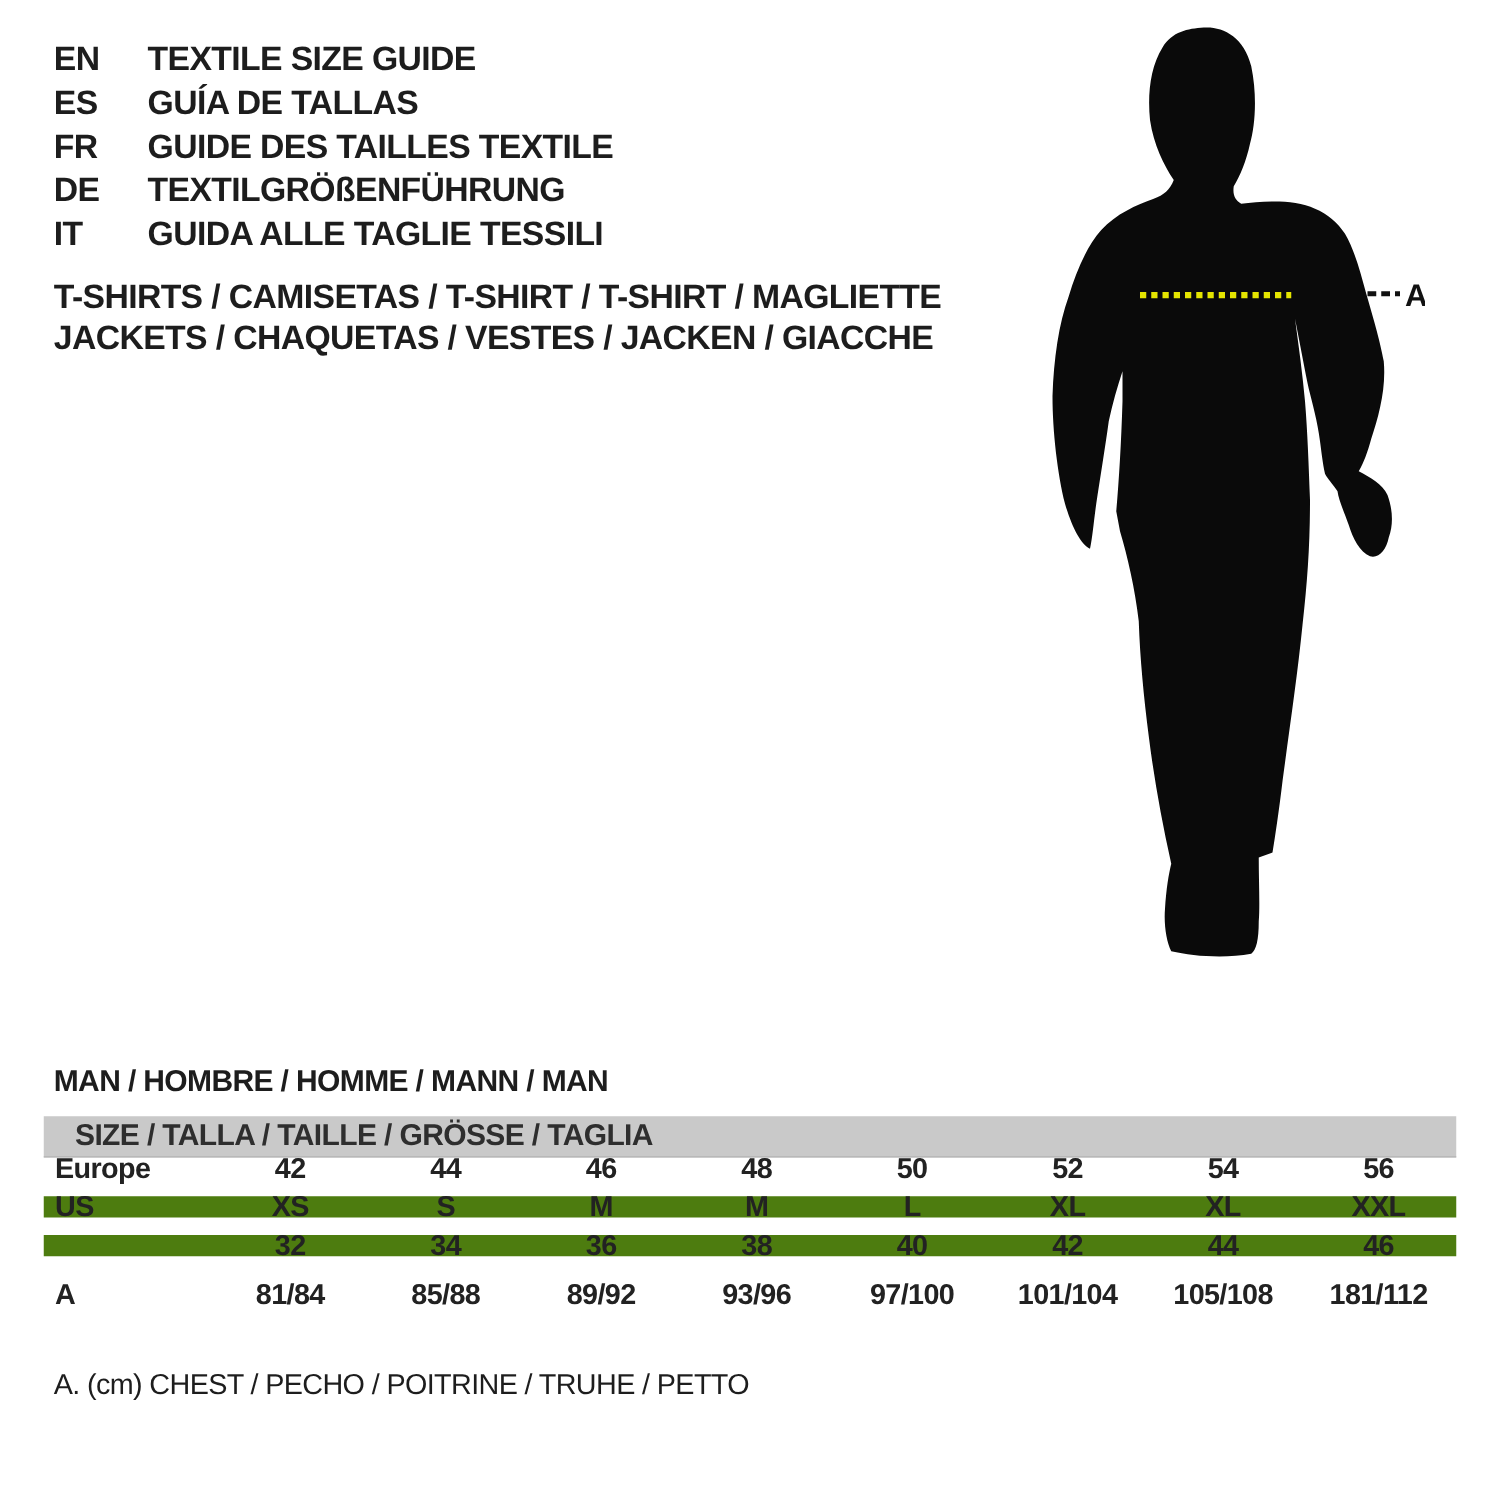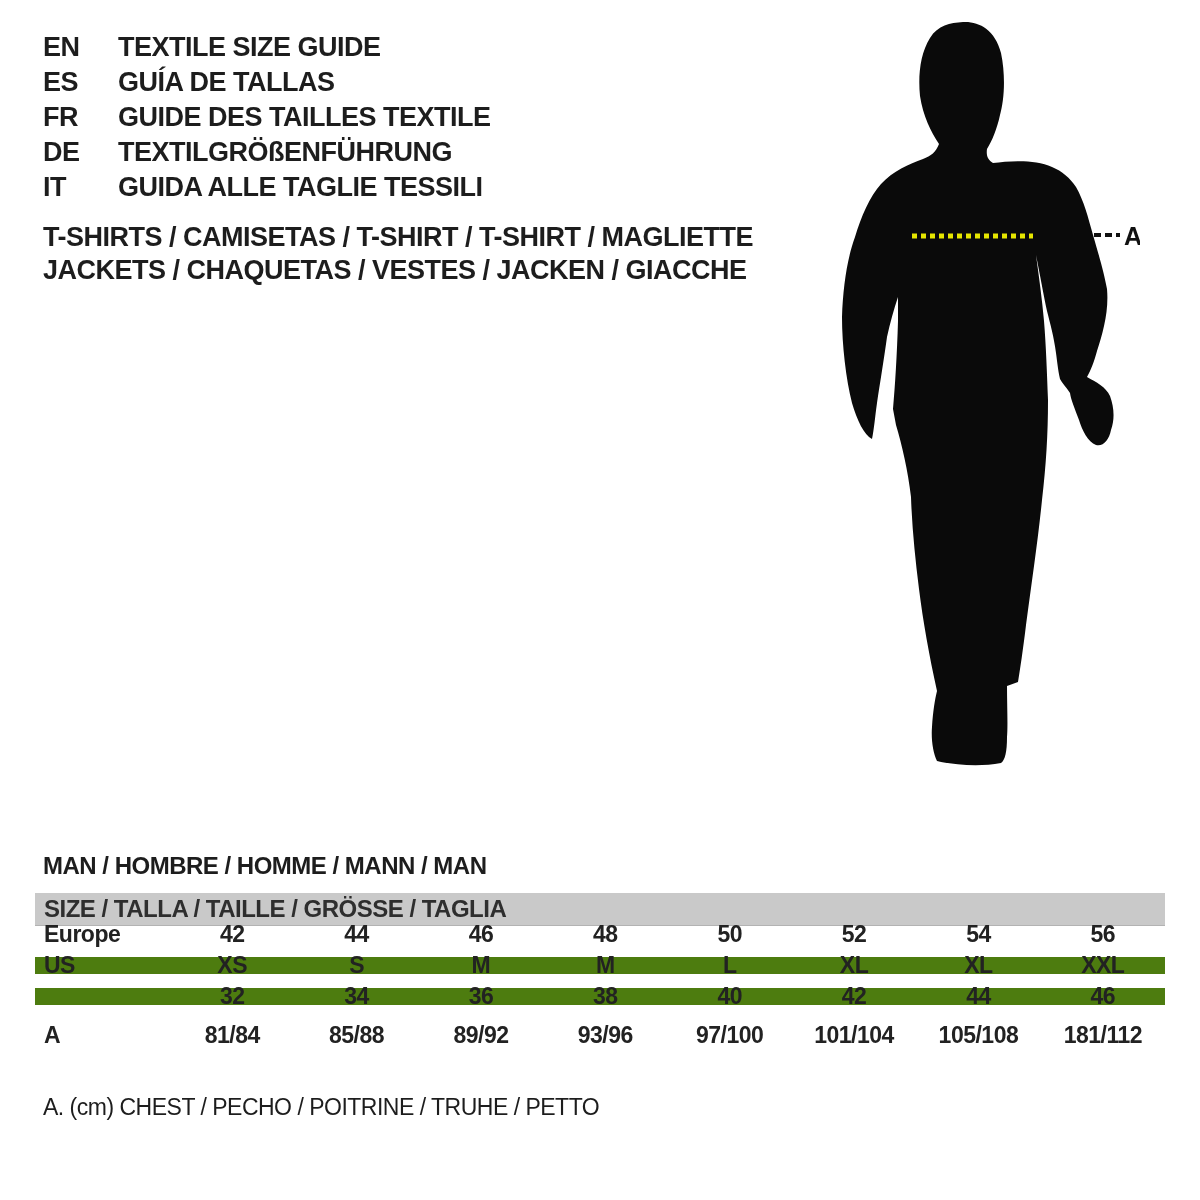--- a/index.html
+++ b/index.html
@@ -25,21 +25,21 @@
   .figure { left:830px; top:15px; width:310px; height:765px; }
 
   
   .section-title { left:43px; top:828px; font-size:24px; font-weight:700; letter-spacing:-0.5px;margin-top:24px; }
 
   
   .thead-bar {
     left:35px; top:893px; width:1130px; height:33px;
     background:#c9c9c9; border-bottom:1px solid #b3b3b3;
     font-size:24px; font-weight:700; letter-spacing:-0.5px;
-    line-height:32px; padding-left:9px; color:#2e2e2e;
+    line-height:32px; padding-left:25px; color:#2e2e2e;
   }
   .trow {
     left:35px; width:1130px; height:17px;
     display:flex; align-items:center;
     font-size:23px; font-weight:700; letter-spacing:-0.5px; color:#222222;
   }
   .trow.shaded { background:#4d7c0f; }
   .tlabel { width:135px; padding-left:9px; }
   .tcell  { flex:1; text-align:center; }
 

